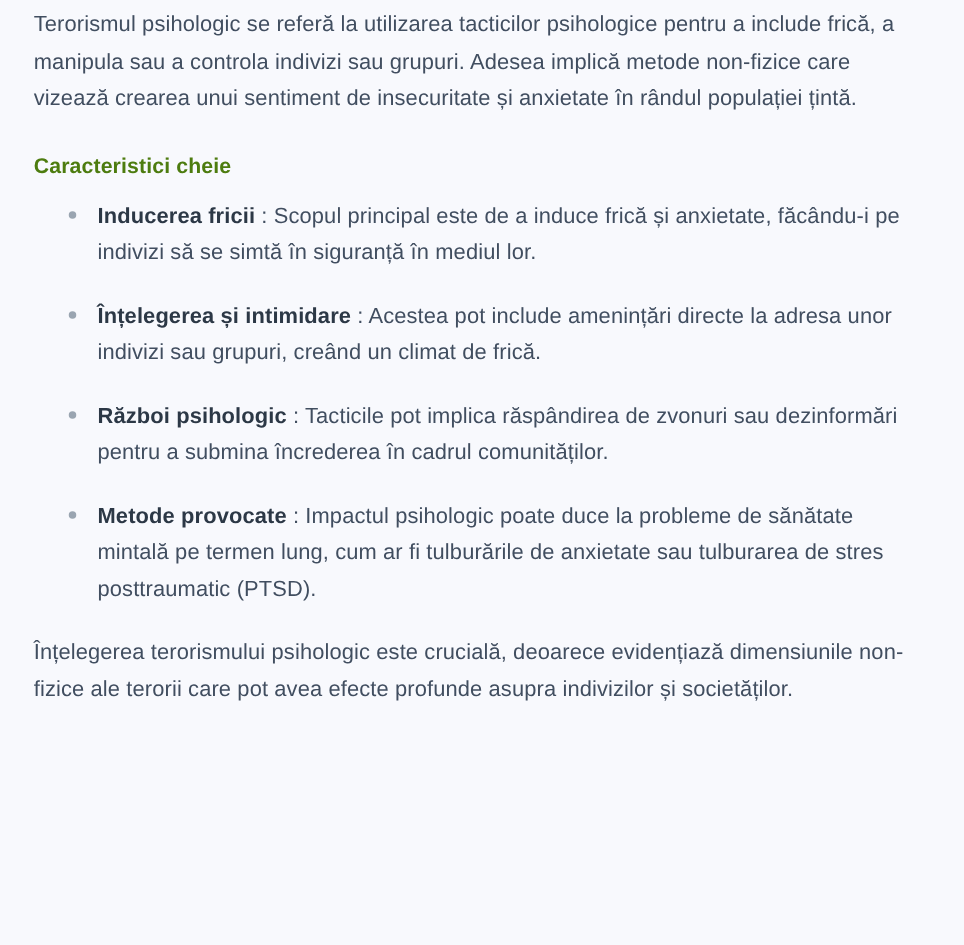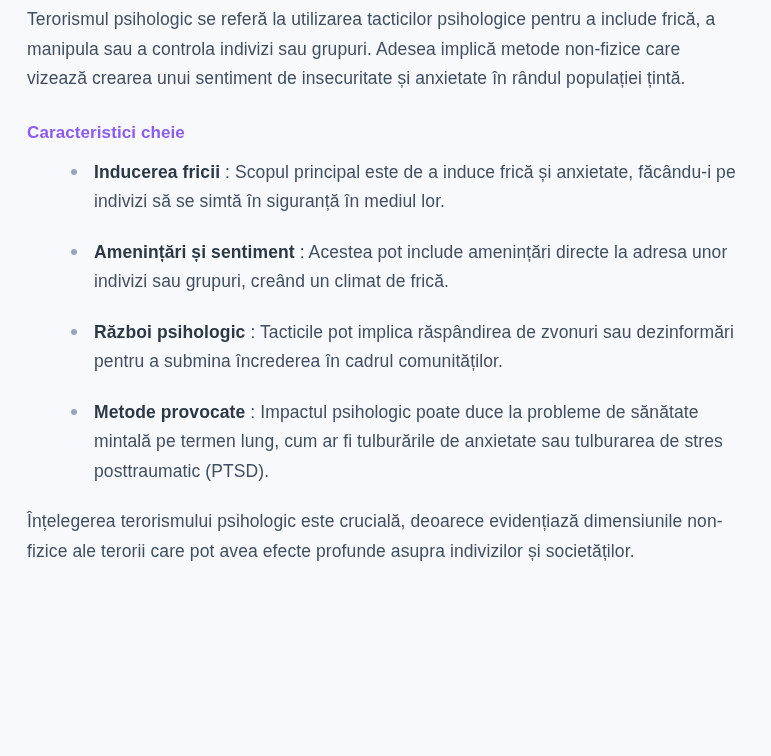--- a/index.html
+++ b/index.html
@@ -19,31 +19,31 @@
     color: #414e60;
     letter-spacing: 0.1px;
   }
   .para {
     margin: 0;
   }
   .heading {
     font-size: 17px;
     line-height: 24px;
     font-weight: 700;
-    color: #8b5cf6;
+    color: #4d7c0f;
     margin: 27px 0 13px 0;
   }
   .list {
     list-style: none;
     margin: 0;
     padding: 0 0 0 51px;
   }
   .item {
     position: relative;
-    margin: 0 0 21px 16px;
+    margin: 0 0 21px 0;
   }
   .dot {
     position: absolute;
     left: -23px;
     top: 11.5px;
     width: 6px;
     height: 6px;
     border-radius: 50%;
     background: #9aa5b1;
   }
@@ -66,21 +66,21 @@
   <ul class="list">
     <li class="item">
       <span class="dot"></span>
       <span class="term">Inducerea fricii</span><span class="sep"> : </span><span>Scopul principal este de a induce frică și anxietate, făcându-i pe indivizi să se simtă în siguranță în mediul lor.</span>
     </li>
   </ul>
 
   <ul class="list">
     <li class="item">
       <span class="dot"></span>
-      <span class="term">Amenințări și sentiment</span><span class="sep"> : </span><span>Acestea pot include amenințări directe la adresa unor indivizi sau grupuri, creând un climat de frică.</span>
+      <span class="term">Înțelegerea și intimidare</span><span class="sep"> : </span><span>Acestea pot include amenințări directe la adresa unor indivizi sau grupuri, creând un climat de frică.</span>
     </li>
     <li class="item">
       <span class="dot"></span>
       <span class="term">Război psihologic</span><span class="sep"> : </span><span>Tacticile pot implica răspândirea de zvonuri sau dezinformări pentru a submina încrederea în cadrul comunităților.</span>
     </li>
     <li class="item">
       <span class="dot"></span>
       <span class="term">Metode provocate</span><span class="sep"> : </span><span>Impactul psihologic poate duce la probleme de sănătate mintală pe termen lung, cum ar fi tulburările de anxietate sau tulburarea de stres posttraumatic (PTSD).</span>
     </li>
   </ul>

